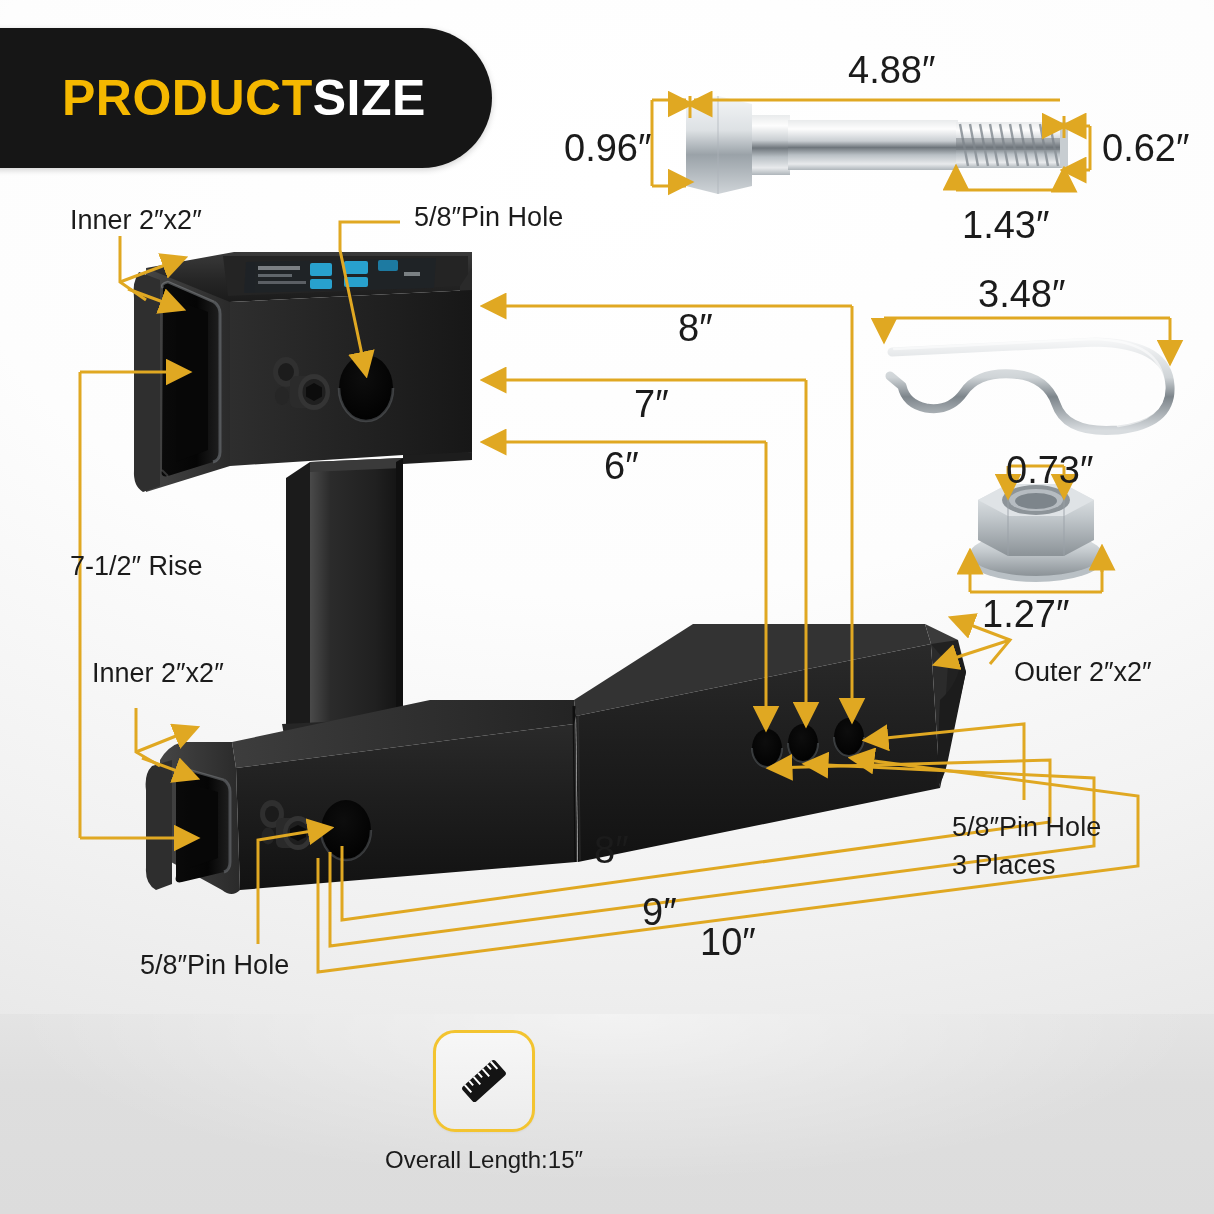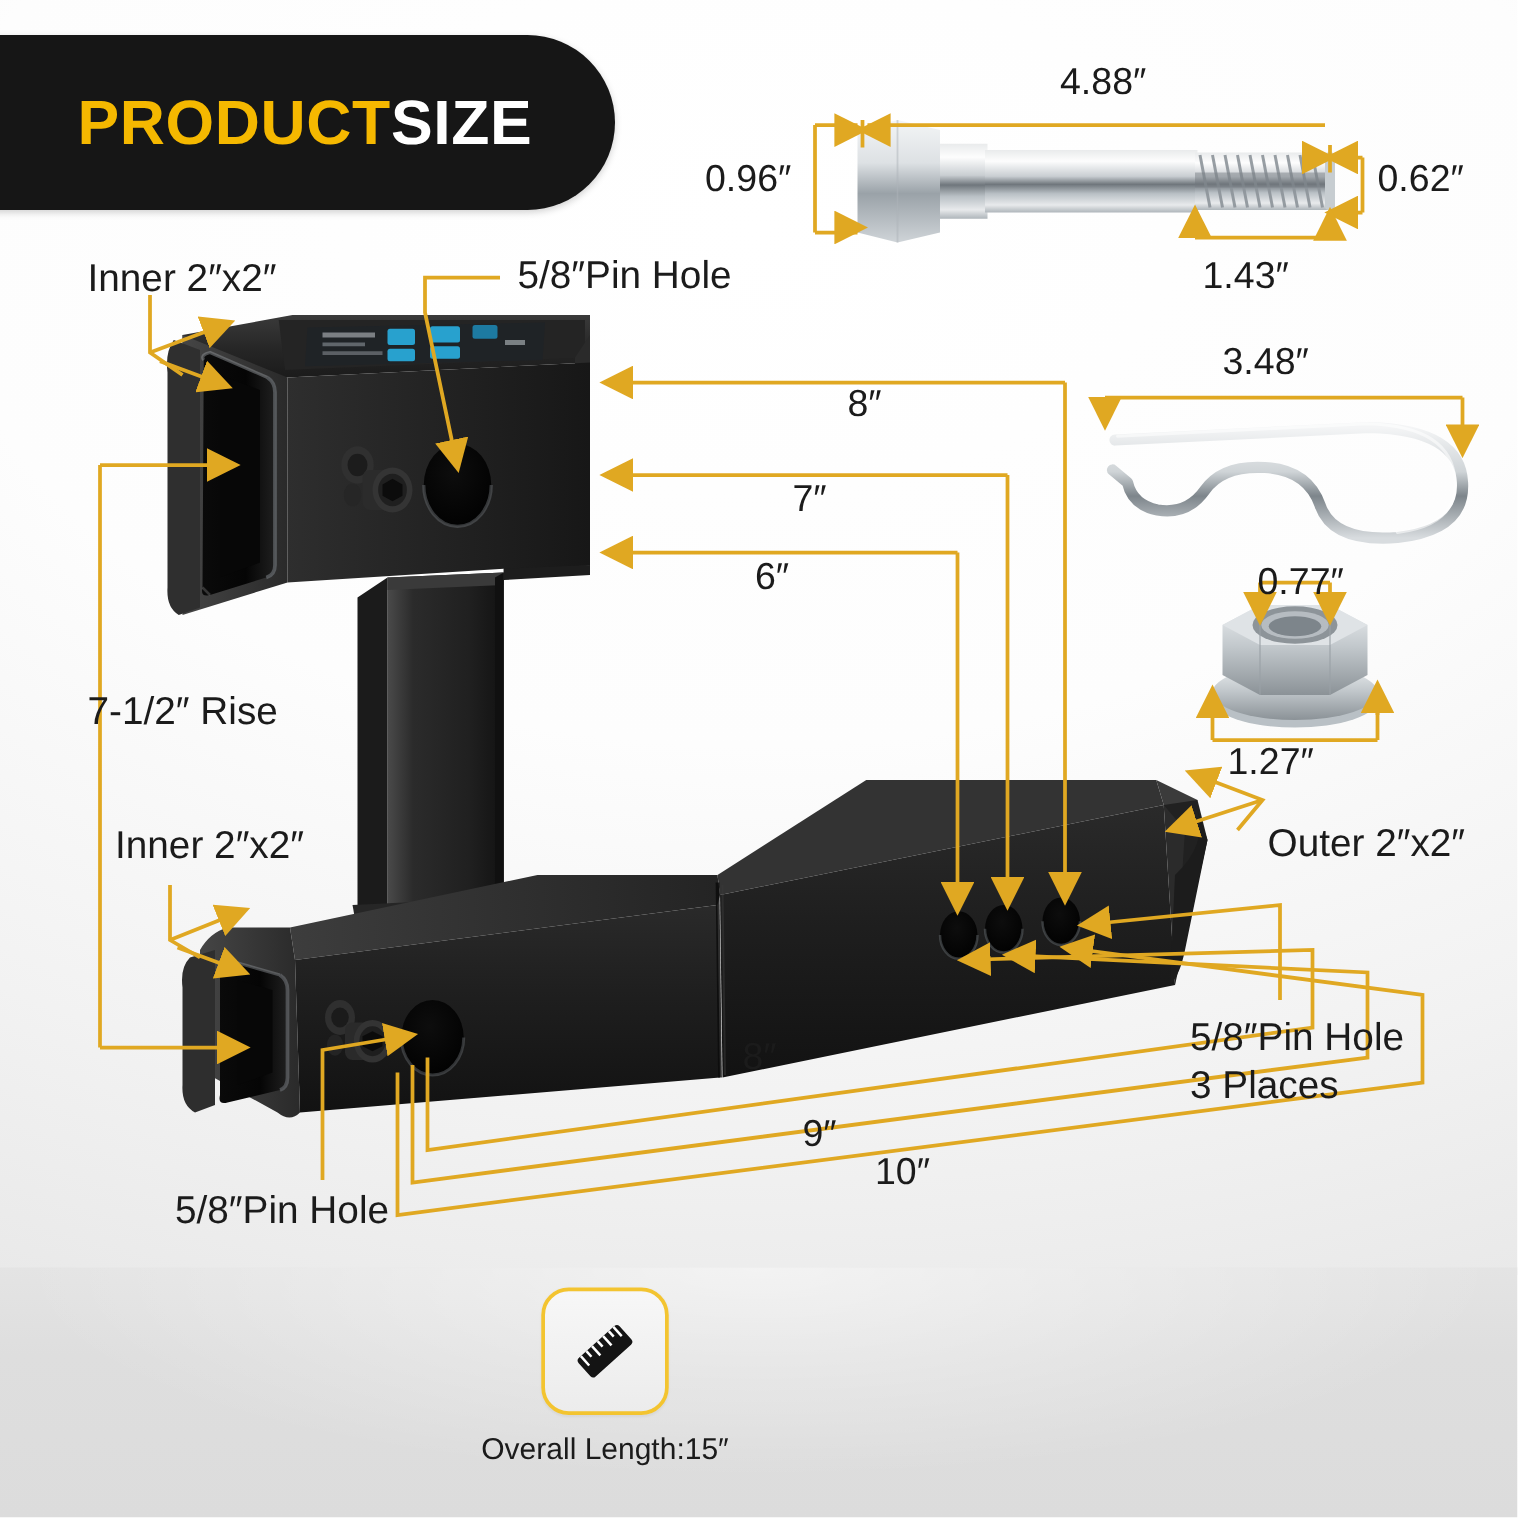--- a/index.html
+++ b/index.html
@@ -40,22 +40,22 @@
   .banner-word-2{color:#ffffff;margin-left:0;}
 
   
   .layer{position:absolute;left:0;top:0;width:1214px;height:1214px;}
 
   
   .lbl{
     position:absolute;color:#1b1b1b;font-size:27px;white-space:nowrap;
     line-height:1.18;font-family:"Liberation Sans", sans-serif;
   }
-  .lbl.dim{font-size:30px;}
-  .lbl.big{font-size:31px;}
+  .lbl.dim{font-size:38px;}
+  .lbl.big{font-size:27px;}
 
   
   .feat{
     position:absolute;top:1030px;width:232px;
     display:flex;flex-direction:column;align-items:center;
   }
   .feat-box{
     width:96px;height:96px;border:3px solid #F3C430;border-radius:22px;
     background:linear-gradient(180deg,#f7f7f7,#ececec);
     display:flex;align-items:center;justify-content:center;
@@ -444,21 +444,21 @@
 
   <div class="lbl dim" style="left:594px; top:828px;">8″</div>
   <div class="lbl dim" style="left:642px; top:890px;">9″</div>
   <div class="lbl dim" style="left:700px; top:920px;">10″</div>
 
   <div class="lbl dim" style="left:848px; top:48px;">4.88″</div>
   <div class="lbl dim" style="left:564px; top:126px;">0.96″</div>
   <div class="lbl dim" style="left:1102px;top:126px;">0.62″</div>
   <div class="lbl dim" style="left:962px; top:203px;">1.43″</div>
   <div class="lbl dim" style="left:978px; top:272px;">3.48″</div>
-  <div class="lbl dim" style="left:1006px;top:448px;">0.77″</div>
+  <div class="lbl dim" style="left:1006px;top:448px;">0.73″</div>
   <div class="lbl dim" style="left:982px; top:592px;">1.27″</div>
 
 
   <div class="feat" style="left:368px;">
     <div class="feat-box">
       <svg width="62" height="62" viewBox="0 0 62 62">
         <g transform="rotate(-42 31 31)">
           <rect x="9" y="21" width="44" height="20" rx="3" fill="#141414"></rect>
           <g stroke="#ffffff" stroke-width="2">
             <path d="M14,21 L14,31"></path>

